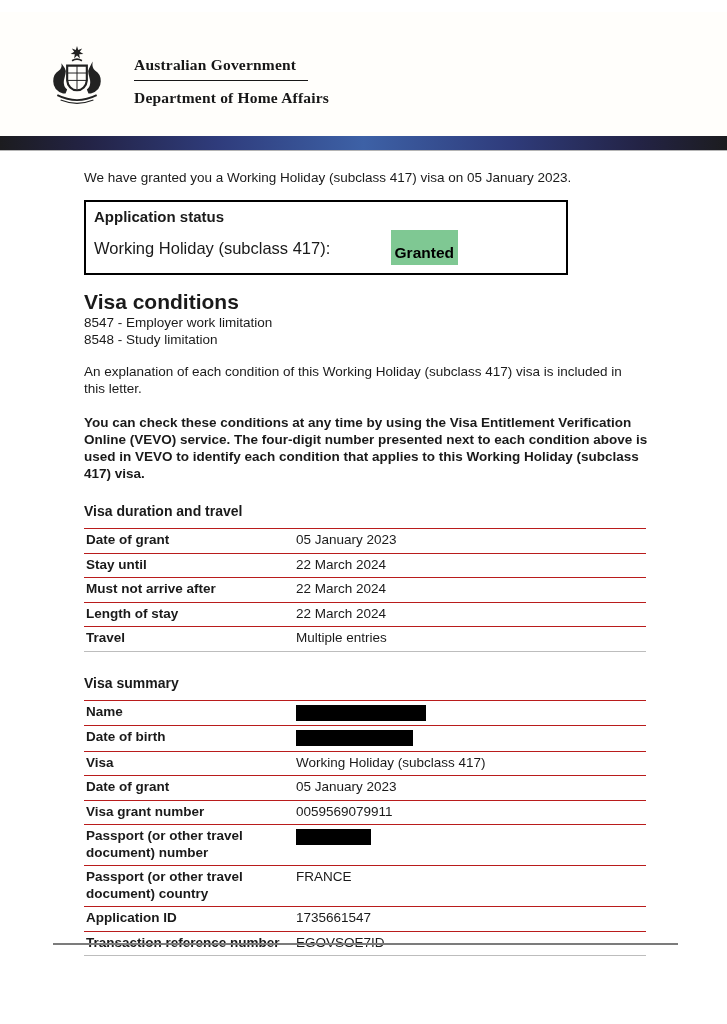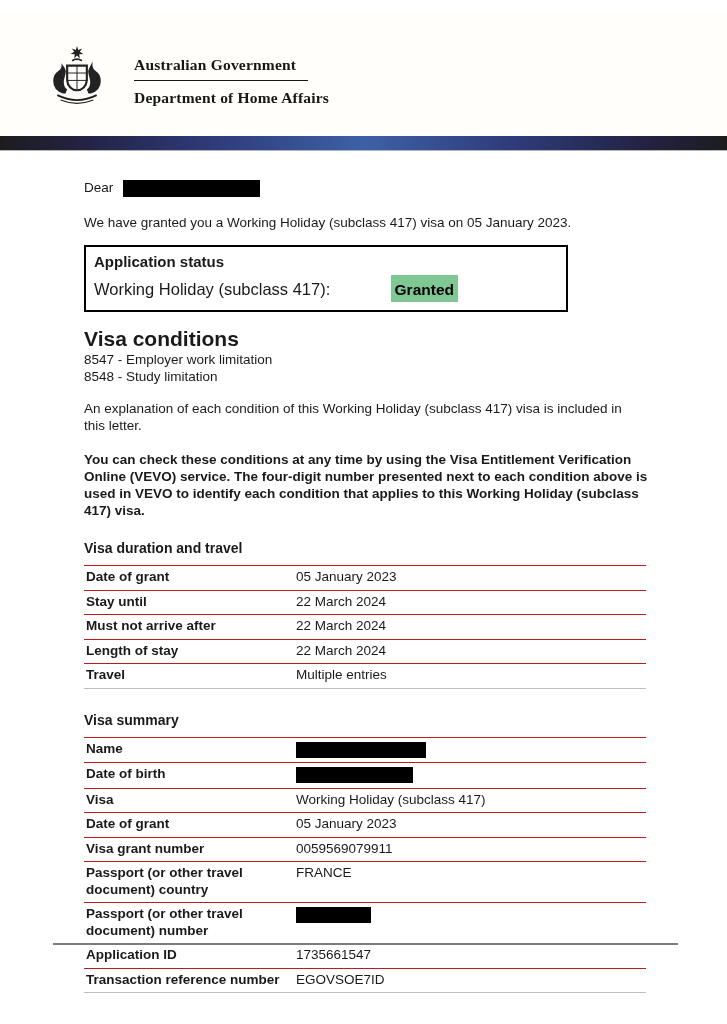--- a/index.html
+++ b/index.html
@@ -50,21 +50,21 @@
     margin-top:14px; width:484px;
     border:2px solid #000;
     padding:5px 8px 8px 8px;
   }
   .status-title { font-weight:bold; font-size:15px; line-height:20px; }
   .status-row { display:flex; align-items:center; margin-top:3px; font-size:16.5px; line-height:22px; }
   .granted-badge {
     margin-left:auto; margin-right:100px;
     background:#7fc893; color:#000;
     font-weight:bold; font-size:15.5px;
-    padding:4px 4px 1px 4px;
+    padding:12px 4px 1px 4px;
   }
 
   .h-conditions { margin-top:18px; font-size:21px; font-weight:bold; }
   .condition-line { margin-top:5px; line-height:16.5px; }
   .condition-line + .condition-line { margin-top:0; }
 
   .para { margin-top:15px; width:560px; }
   .para.vevo { margin-top:17px; width:565px;font-weight:bold; }
 
   .h-big { margin-top:21px; font-size:14px; font-weight:bold; }
@@ -113,24 +113,20 @@
       <div class="gov-line">Australian Government</div>
       <div class="gov-rule"></div>
       <div class="gov-line">Department of Home Affairs</div>
     </div>
   </div>
 
   <div class="band"></div>
 
   <div class="main">
 
-    <div class="dear-line">
-      <span>Dear</span>
-      <span class="redact name-line"></span>
-    </div>
 
     <p class="intro">We have granted you a Working Holiday (subclass 417) visa on 05 January 2023.</p>
 
     <div class="status-box">
       <div class="status-title">Application status</div>
       <div class="status-row">
         <span>Working Holiday (subclass 417):</span>
         <span class="granted-badge">Granted</span>
       </div>
     </div>
@@ -185,28 +181,28 @@
         </tr>
         <tr>
           <td class="kv-label">Date of grant</td>
           <td>05 January 2023</td>
         </tr>
         <tr>
           <td class="kv-label">Visa grant number</td>
           <td>0059569079911</td>
         </tr>
         <tr>
+          <td class="kv-label">Passport (or other travel document) number</td>
+          <td><span class="redact cell w75"></span></td>
+        </tr>
+        <tr>
           <td class="kv-label">Passport (or other travel document) country</td>
           <td>FRANCE</td>
         </tr>
         <tr>
-          <td class="kv-label">Passport (or other travel document) number</td>
-          <td><span class="redact cell w75"></span></td>
-        </tr>
-        <tr>
           <td class="kv-label">Application ID</td>
           <td>1735661547</td>
         </tr>
         <tr>
           <td class="kv-label">Transaction reference number</td>
           <td>EGOVSOE7ID</td>
         </tr>
       </tbody>
     </table>
 

